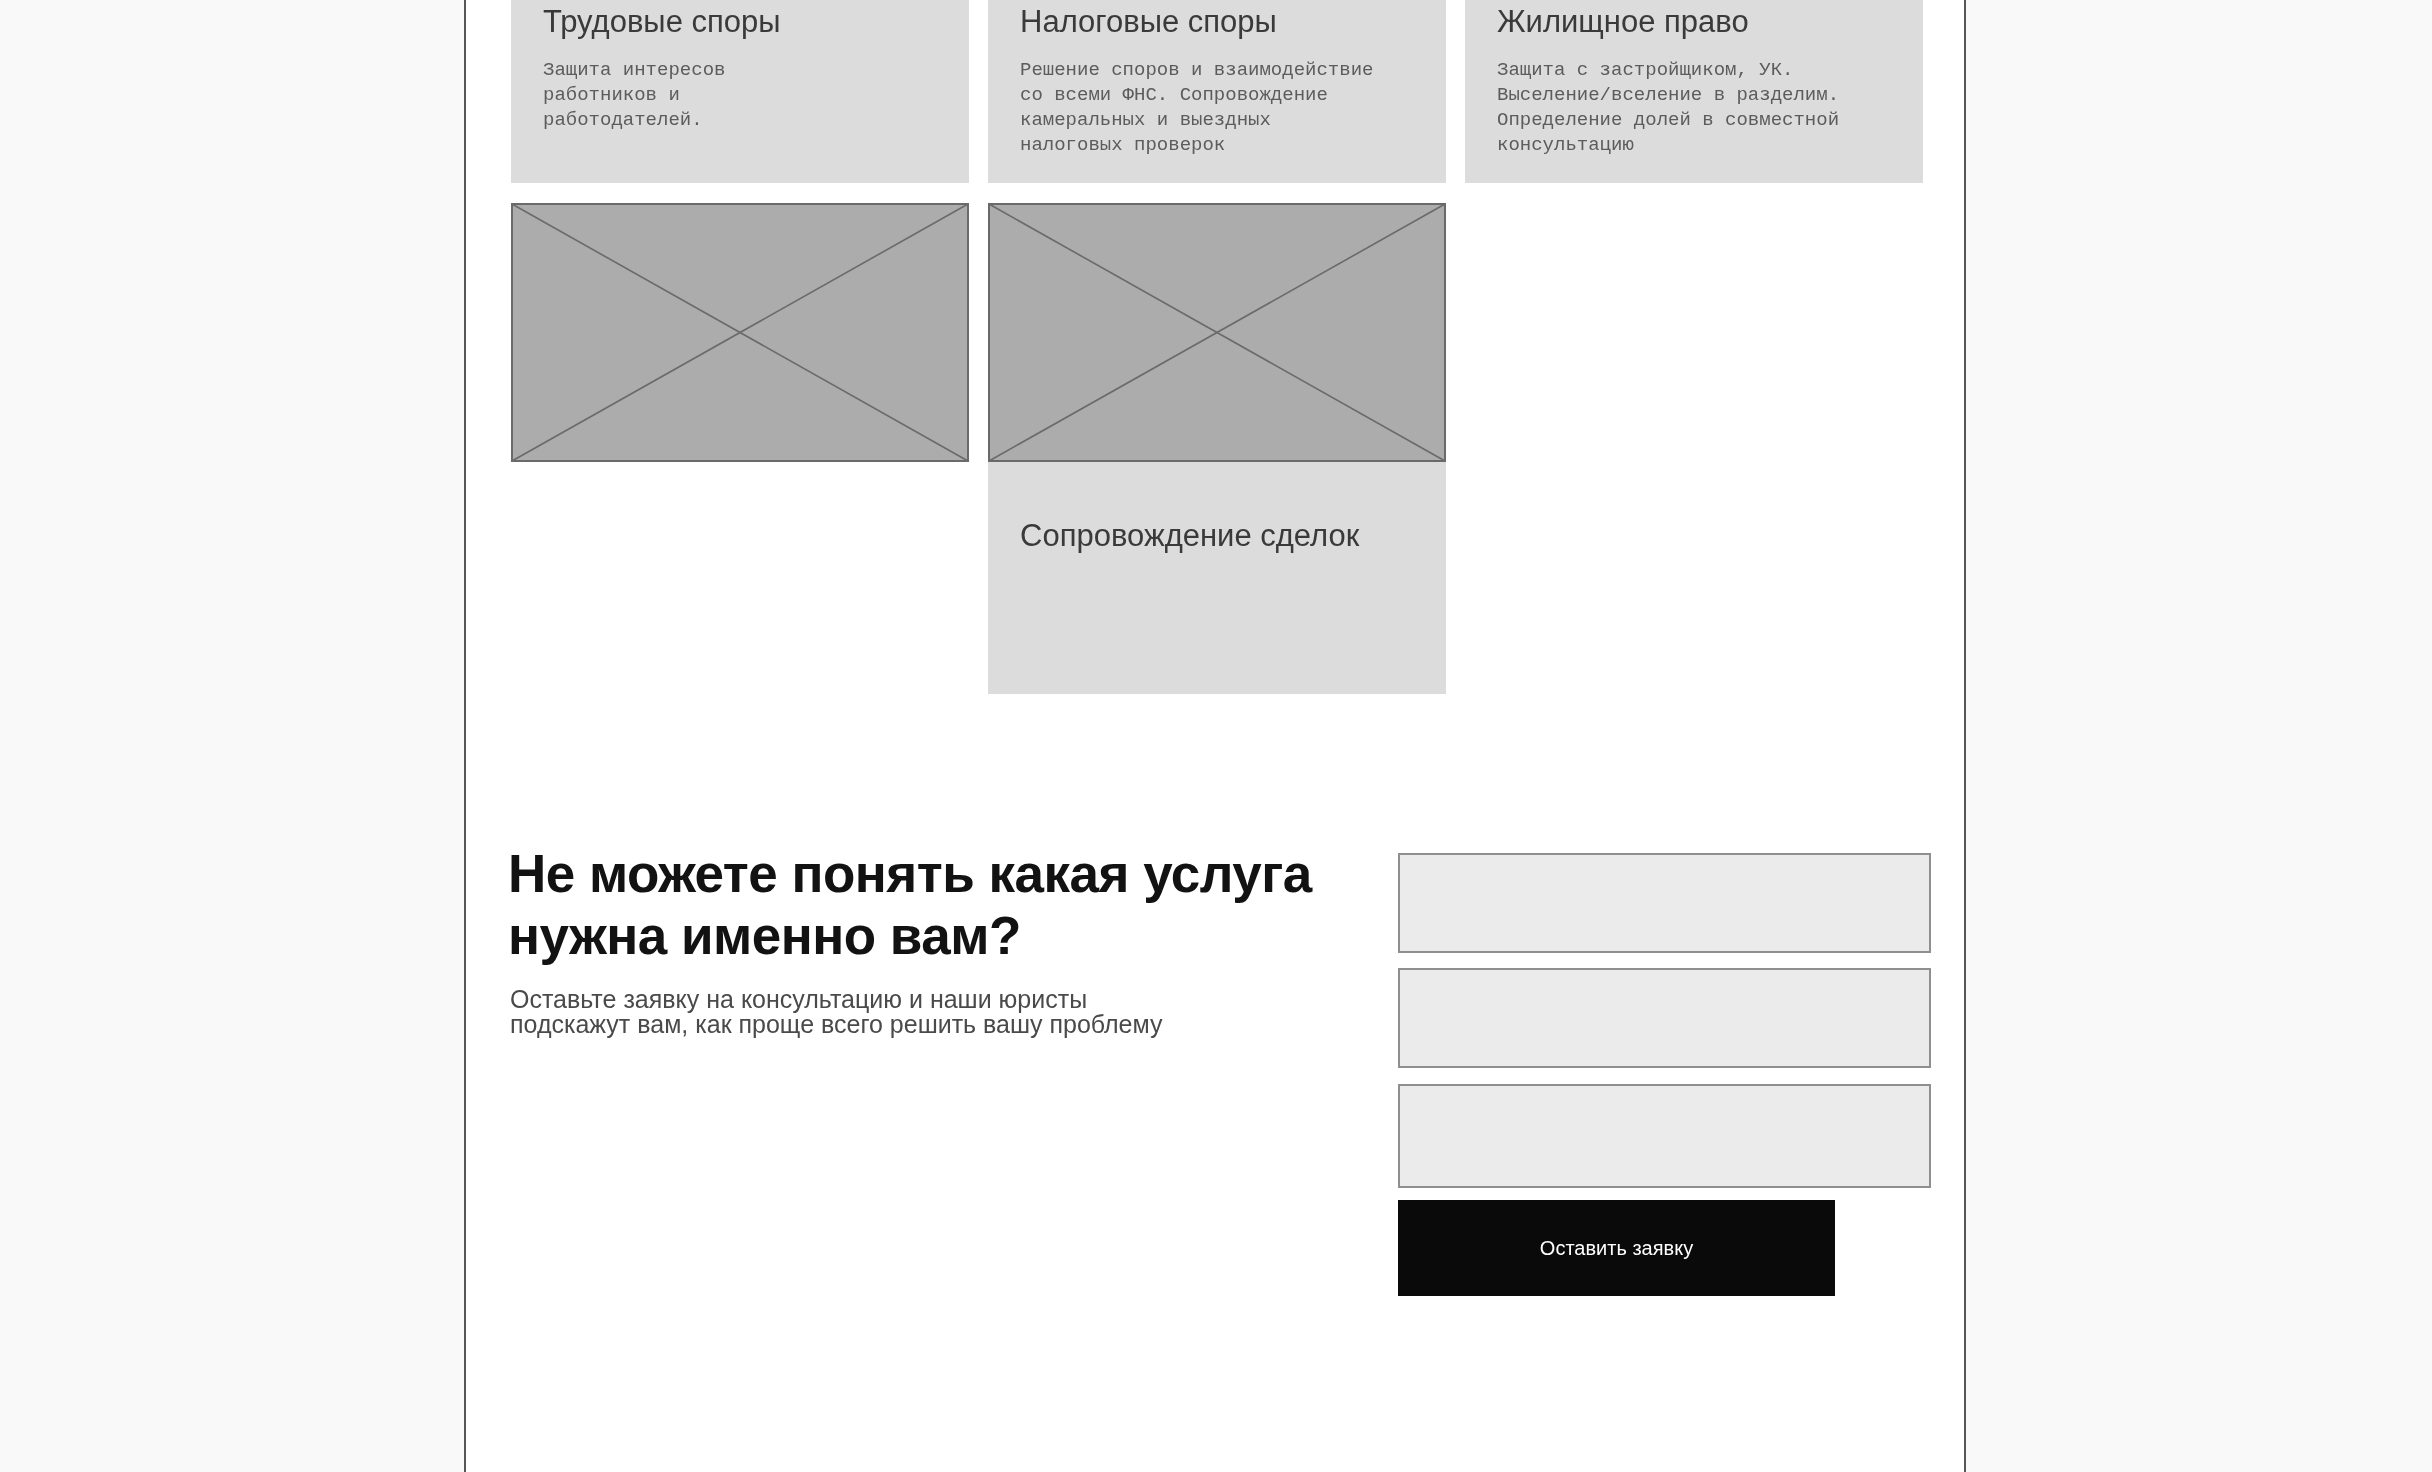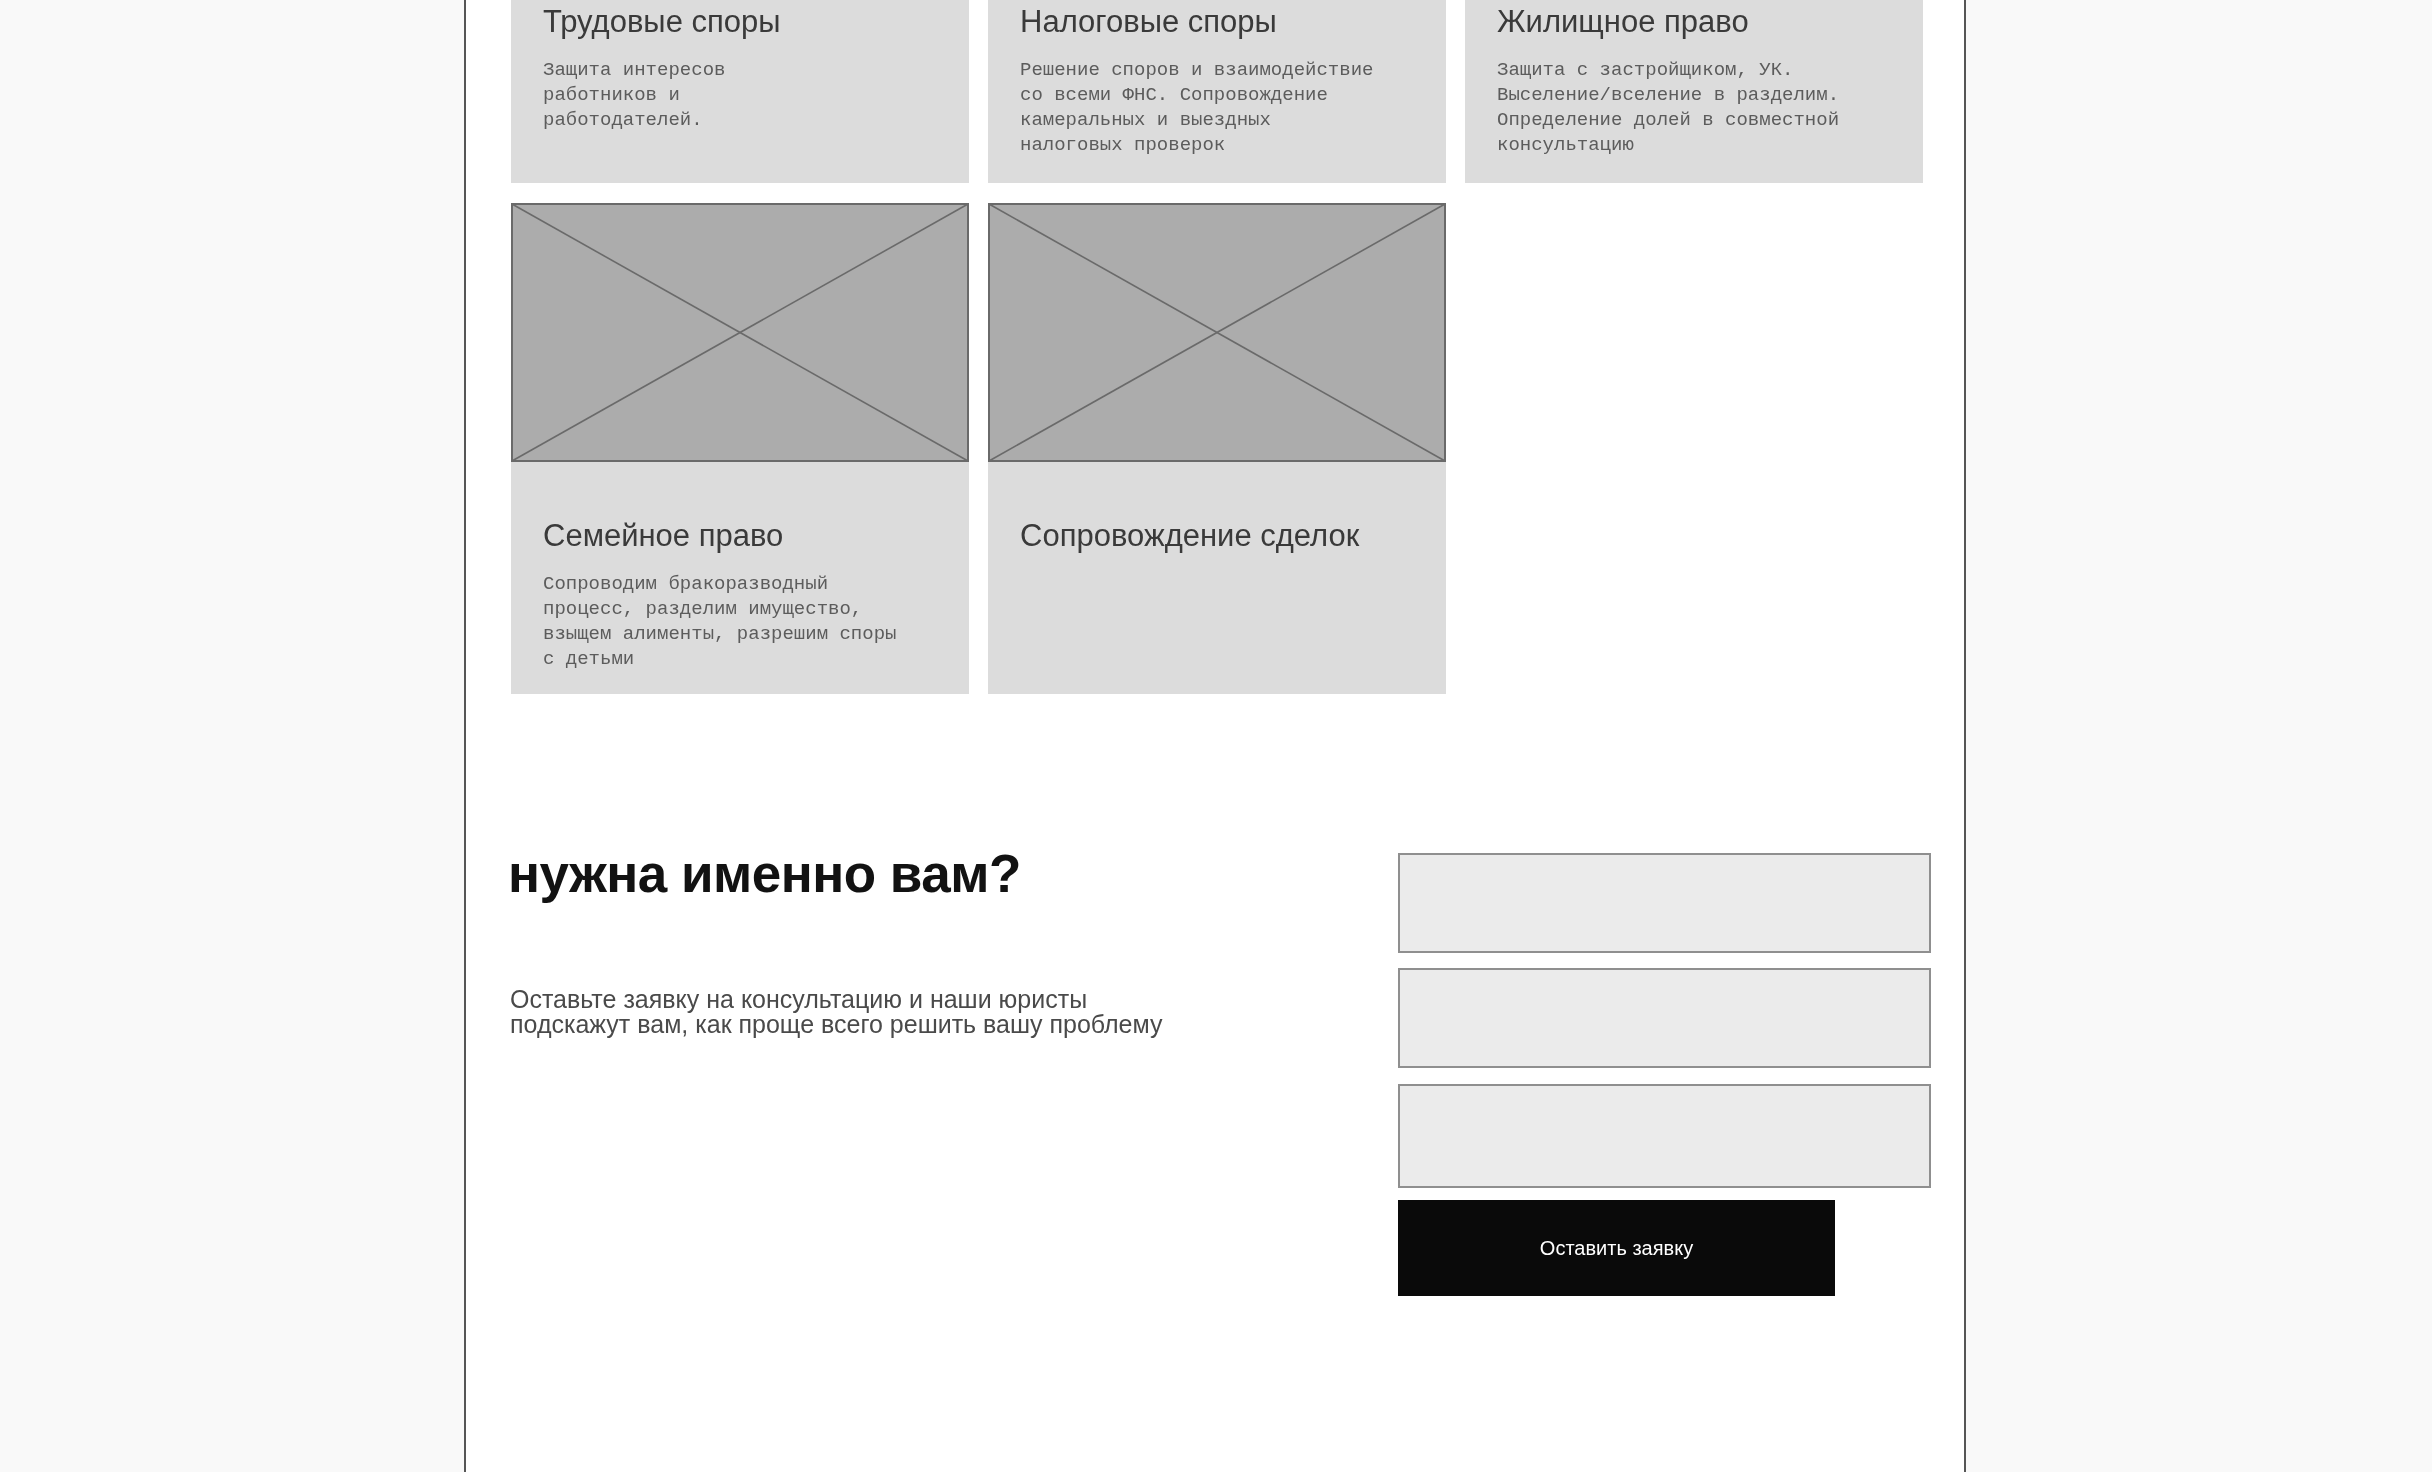--- a/index.html
+++ b/index.html
@@ -152,35 +152,27 @@
     </svg>
   </div>
   <div class="img-ph" style="left:522px">
     <svg viewBox="0 0 458 259" preserveAspectRatio="none">
       <rect x="1" y="1" width="456" height="257" fill="#acacac" stroke="#6a6a6a" stroke-width="2"></rect>
       <line x1="1" y1="1" x2="457" y2="258" stroke="#6a6a6a" stroke-width="1.6"></line>
       <line x1="457" y1="1" x2="1" y2="258" stroke="#6a6a6a" stroke-width="1.6"></line>
     </svg>
   </div>
 
-  <div class="card card-row2" style="left:45px">
-    <div class="card-title">Семейное право</div>
-    <div class="card-desc">
-      <div>Сопроводим бракоразводный</div>
-      <div>процесс, разделим имущество,</div>
-      <div>взыщем алименты, разрешим споры</div>
-      <div>с детьми</div>
-    </div>
-  </div>
 
   <div class="card card-row2" style="left:522px">
     <div class="card-title">Сопровождение сделок</div>
   </div>
 
   <div class="cta-heading">
+    <div>Не можете понять какая услуга</div>
     <div>нужна именно вам?</div>
   </div>
 
   <div class="cta-sub">
     <div>Оставьте заявку на консультацию и наши юристы</div>
     <div>подскажут вам, как проще всего решить вашу проблему</div>
   </div>
 
   <input class="form-field field-1" type="text" value="" style="">
   <input class="form-field field-2" type="text" value="" style="">

